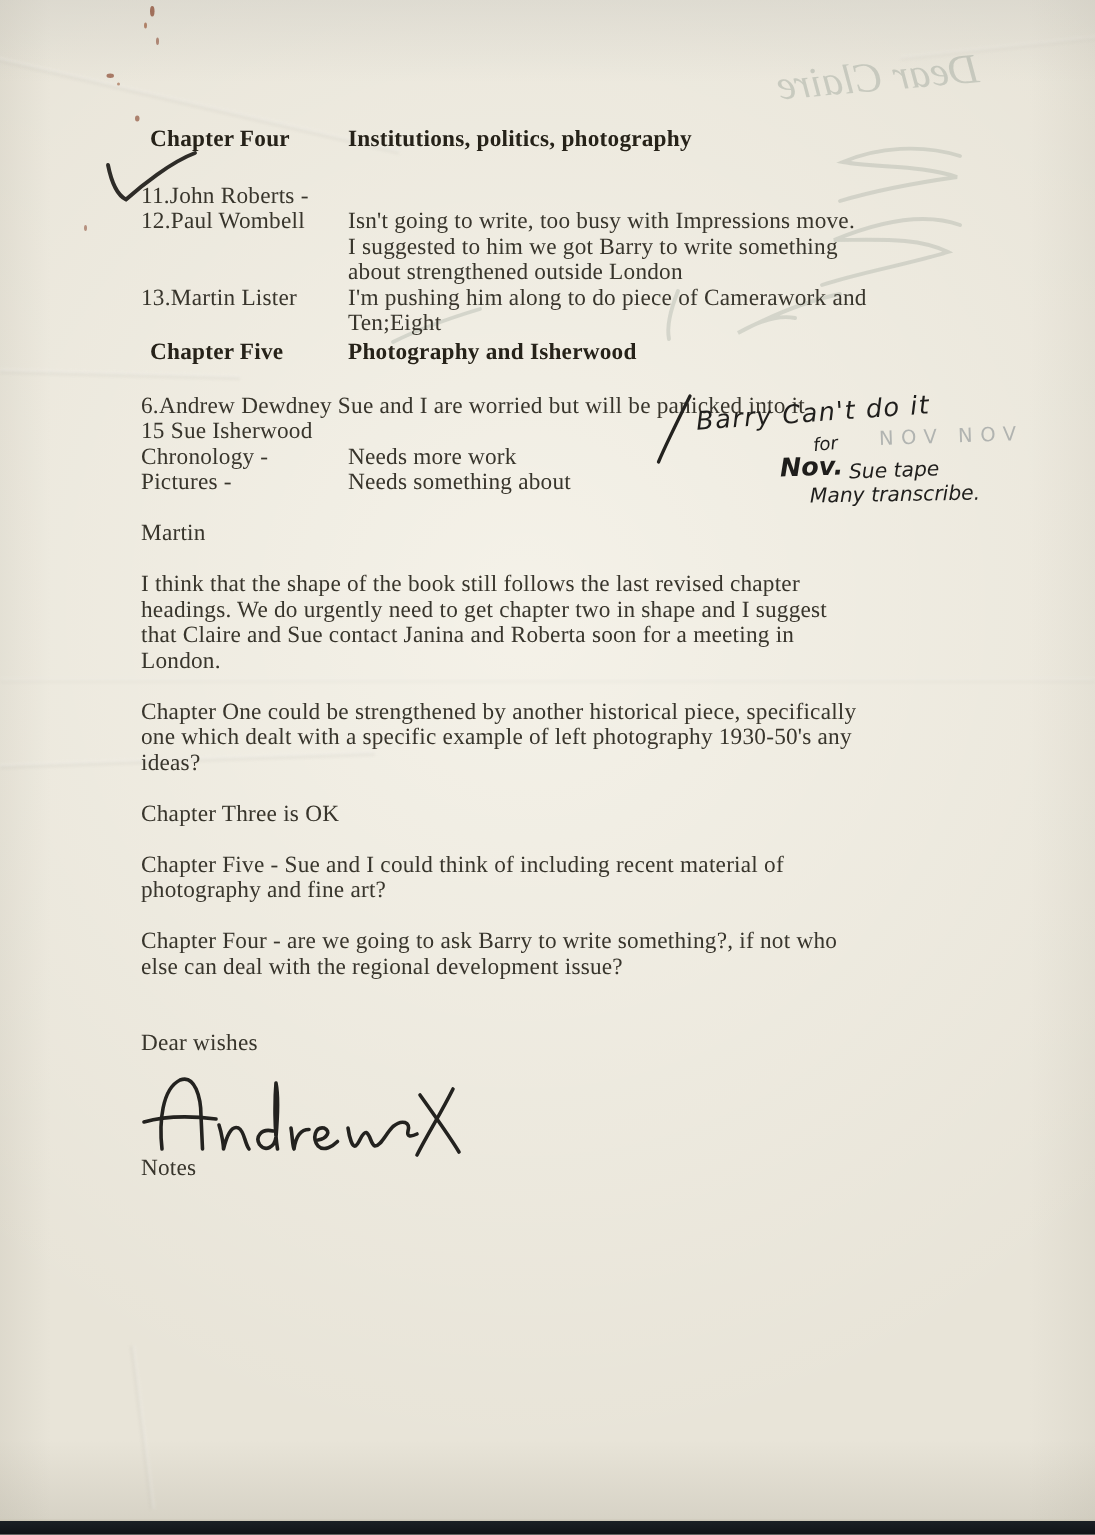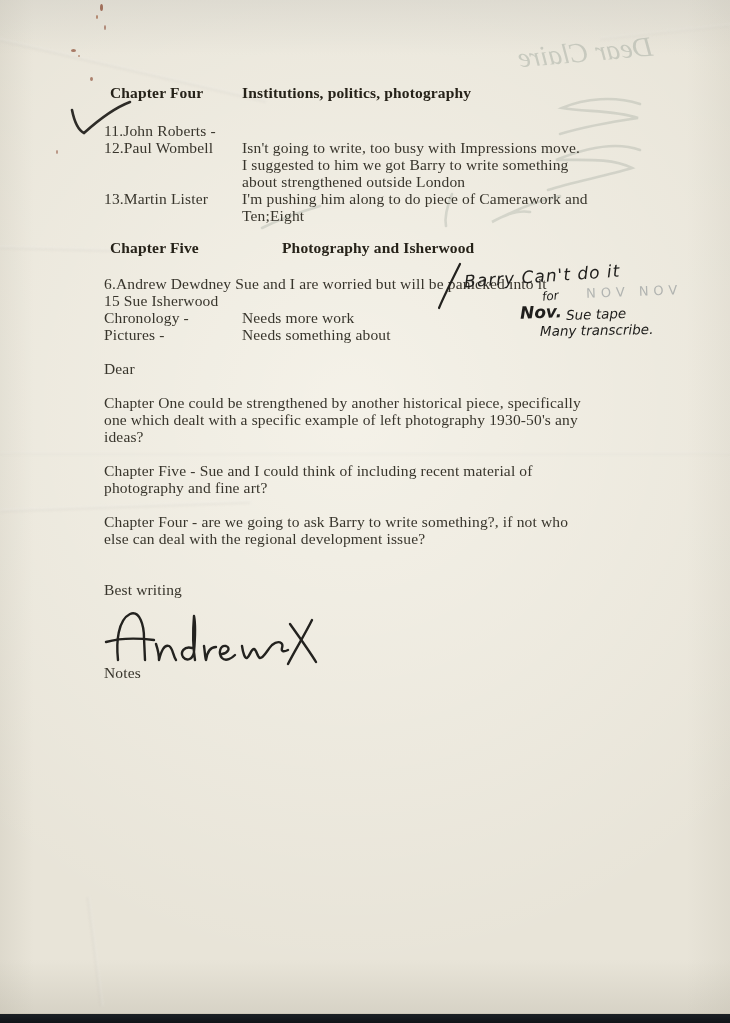--- a/index.html
+++ b/index.html
@@ -21,32 +21,32 @@
     box-shadow:0 2px 0 rgba(0,0,0,.45);
   }
   .paper::after{
     content:"";position:absolute;left:0;right:0;bottom:0;height:2px;
     background:#c9c4b4;opacity:.8;
   }
   .scan-bg{position:absolute;left:0;bottom:0;width:730px;height:9px;background:linear-gradient(180deg,#1b2025,#101317);}
 
   
   .content{
-    position:absolute;left:104px;top:84px;width:622px;
+    position:absolute;left:94px;top:84px;width:622px;
     font-size:15.5px;line-height:17px;color:#38352c;
     letter-spacing:.15px;
   }
   .row{display:flex;align-items:flex-start;}
   .row .label{width:138px;flex:none;white-space:pre-line;}
   .row .body{flex:1;white-space:pre-line;}
   .h-row{display:flex;font-weight:700;color:#262219;padding-left:6px;}
   .h-row .label{width:132px;flex:none;}
   .full{white-space:pre-line;}
   .para{white-space:pre-line;}
-  .mt15{margin-top:15px;gap:40px;} .mt17{margin-top:17px;} .mt19{margin-top:19px;}
+  .mt15{margin-top:2px;} .mt17{margin-top:17px;} .mt19{margin-top:19px;}
   .mt21{margin-top:21px;flex-direction:column;} .mt34{margin-top:34px;}
   .sig-block{position:relative;height:66px;}
   .sr{position:absolute;width:1px;height:1px;overflow:hidden;clip:rect(0 0 0 0);white-space:nowrap;}
 
   
   .hand{
     font-family:"DejaVu Sans",sans-serif;font-style:italic;
     color:#1f1e1c;position:absolute;white-space:nowrap;
   }
   .margin-note{position:absolute;left:436px;top:258px;width:280px;height:95px;}
@@ -140,31 +140,36 @@
       <div class="row">
         <div class="label">Chronology -</div>
         <div class="body">Needs more work</div>
       </div>
 
       <div class="row">
         <div class="label">Pictures -</div>
         <div class="body">Needs something about</div>
       </div>
 
-      <div class="full mt17">Dear</div>
-
+      <div class="full mt17">Martin</div>
+
+      <div class="para mt17">I think that the shape of the book still follows the last revised chapter
+headings. We do urgently need to get chapter two in shape and I suggest
+that Claire and Sue contact Janina and Roberta soon for a meeting in
+London.</div>
       <div class="para mt17">Chapter One could be strengthened by another historical piece, specifically
 one which dealt with a specific example of left photography 1930-50's any
 ideas?</div>
+      <div class="para mt17">Chapter Three is OK</div>
       <div class="para mt17">Chapter Five - Sue and I could think of including recent material of
 photography and fine art?</div>
       <div class="para mt17">Chapter Four - are we going to ask Barry to write something?, if not who
 else can deal with the regional development issue?</div>
 
-      <div class="full mt34">Best writing</div>
+      <div class="full mt34">Dear wishes</div>
 
       <div class="sig-block">
         <span class="sr">Andrew X</span>
         <svg width="230" height="64" viewBox="0 0 230 64" style="position:absolute;left:0;top:6px;">
           <g fill="none" stroke="#23221f" stroke-width="2.4" stroke-linecap="round" stroke-linejoin="round">
             <path d="M14 56 C12 38 14 16 26 10 C36 6 40 22 40 34 L41 56"></path>
             <path d="M2 38 C16 34 34 34 50 36"></path>
             <path d="M52 40 C54 46 55 54 55 56 C57 48 60 40 65 42 C69 44 69 52 72 56"></path>
             <path d="M88 44 C80 42 76 48 79 53 C83 58 89 55 90 48 C91 36 92 22 90 12 C89 24 89 44 91 56"></path>
             <path d="M100 42 C101 48 101 54 102 56 C103 49 106 43 112 43"></path>

